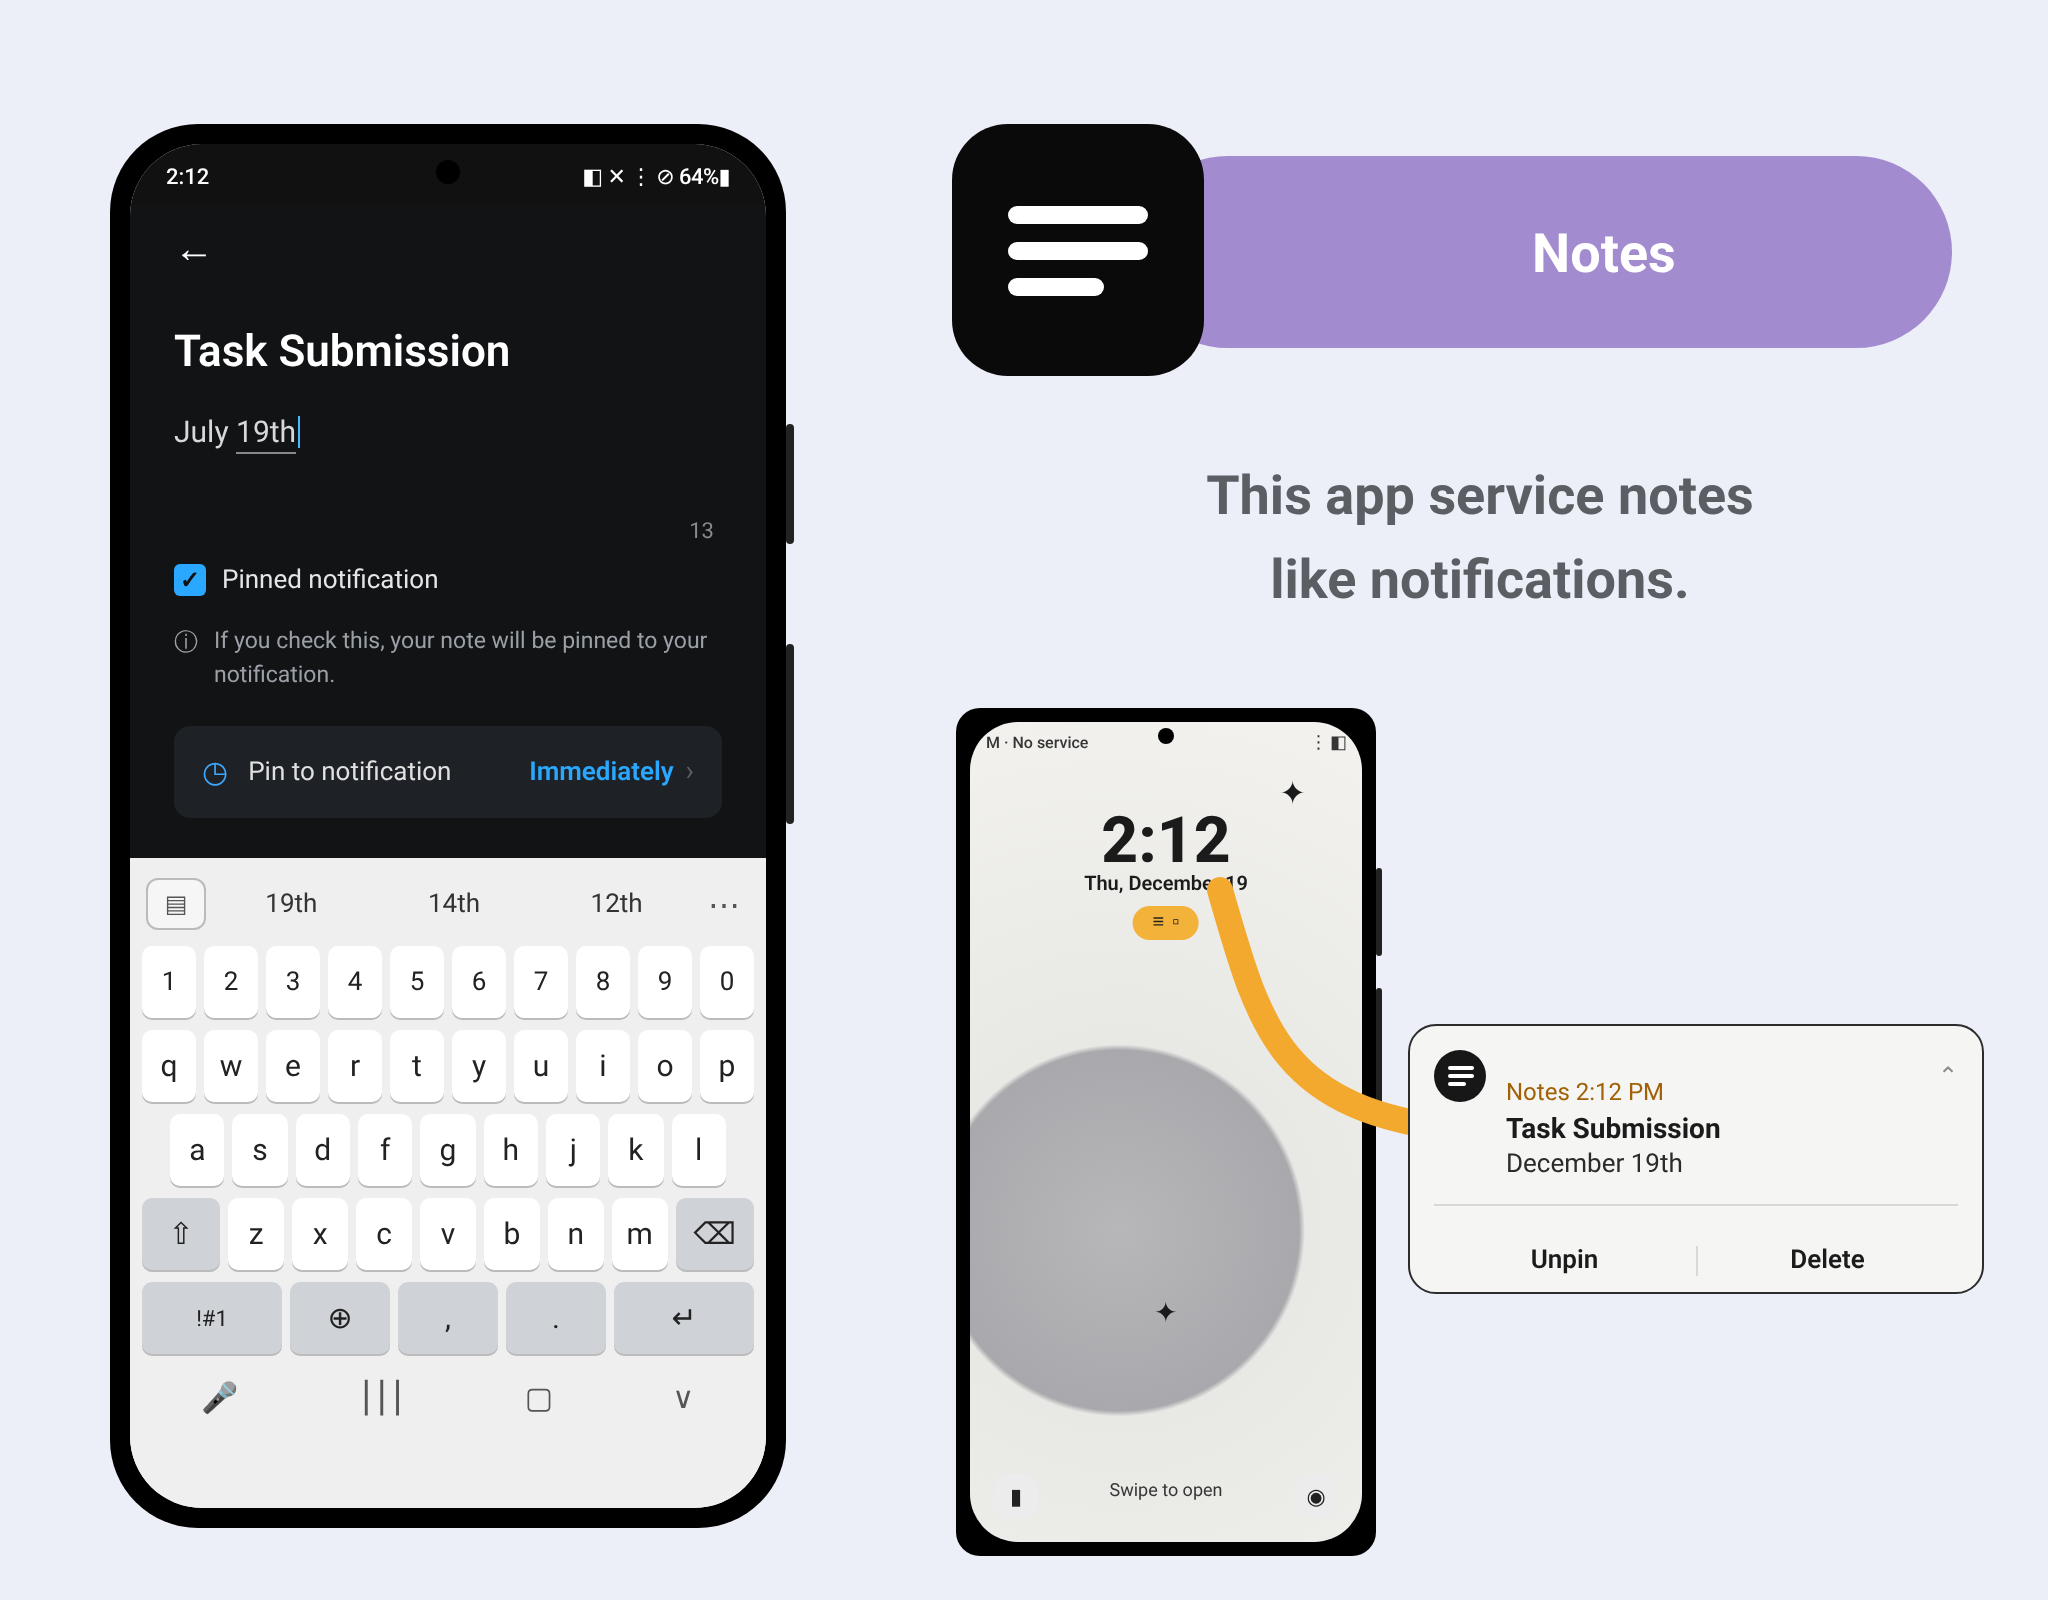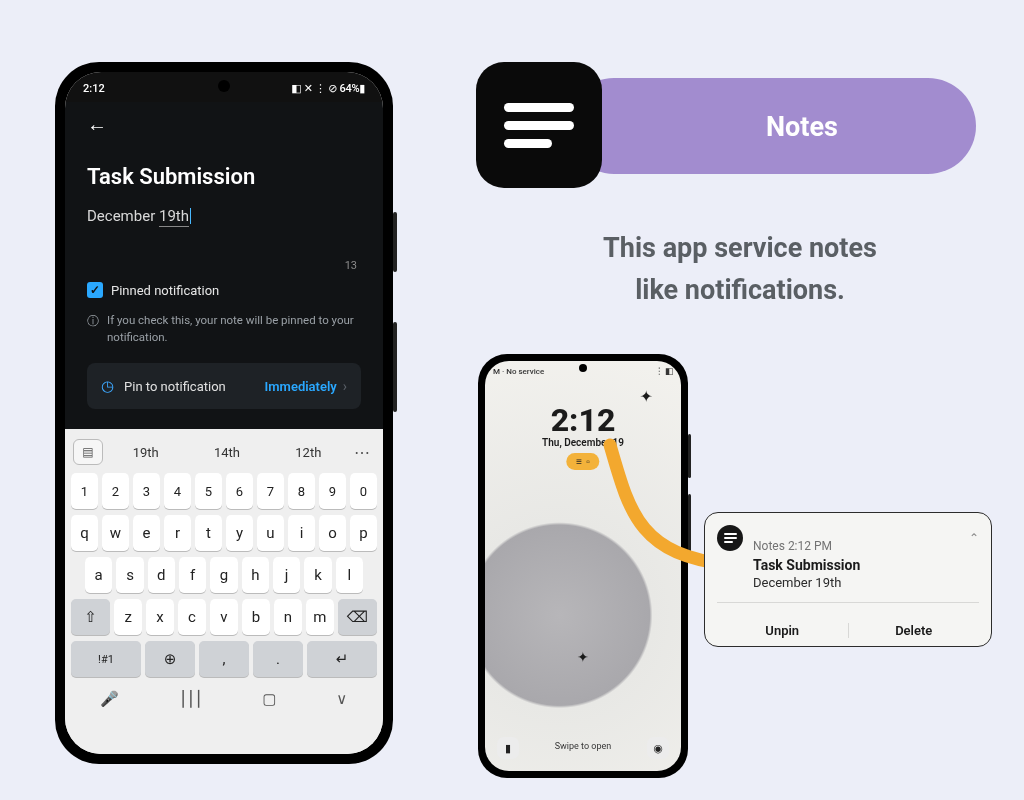--- a/index.html
+++ b/index.html
@@ -174,21 +174,21 @@
     color:#5a5f64;
     line-height:1.55;
   }
 
   
   .phone-right {
     position:absolute;
     left: 478px; top: 354px;
     width: 210px; height: 424px;
     background:#000;
-    border-radius: 29px;
+    border-radius: 12px;
     padding: 7px;
   }
   .phone-right .screen {
     width:100%; height:100%;
     border-radius:24px;
     overflow:hidden;
     position:relative;
     background: radial-gradient(circle at 38% 62%, #b7b6b9 0%, #a9a8ac 32%, #e8e8e5 33%, #f3f2ee 100%);
   }
   .side-btn-r1 { position:absolute; right:-3px; top:80px; width:3px; height:44px; background:#222; border-radius:2px; }
@@ -229,21 +229,21 @@
     border-radius:14px;
     padding: 10px 12px 8px;
   }
   .notif-head { display:flex; align-items:center; gap:10px; }
   .notif-icon {
     width:26px; height:26px; border-radius:50%; background:#171717;
     display:flex; flex-direction:column; align-items:center; justify-content:center; gap:2px;
   }
   .notif-icon span { display:block; background:#fff; height:2px; border-radius:1px; }
   .notif-icon .s1 { width:13px; } .notif-icon .s2 { width:13px; } .notif-icon .s3 { width:9px; margin-left:-4px;}
-  .notif-meta { font-size:12px; color:#737373; flex:1;margin-top:16px; }
+  .notif-meta { font-size:12px; color:#a16207; flex:1;margin-top:16px; }
   .notif-chev { color:#8a8a8a; font-size:12px; }
   .notif-title { margin:4px 0 0 36px; font-size:14px; font-weight:700; color:#1b1b1b; }
   .notif-body { margin:2px 0 0 36px; font-size:13px; color:#2b2b2b; }
   .notif-actions {
     margin-top:12px; display:flex; border-top:1px solid #d8d8d6; padding-top:20px;
   }
   .notif-actions .act { flex:1; text-align:center; font-size:13px; font-weight:600; color:#1b1b1b; }
   .notif-actions .sep { width:1px; background:#d8d8d6; }
 </style>
 </head>
@@ -258,21 +258,21 @@
       <span>2:12</span>
       <span class="right">◧ ✕ ⋮ ⊘ 64%▮</span>
     </div>
 
     <div class="app-dark">
       <div class="back-row">
         <span class="back-icon">←</span>
       </div>
       <div class="note-title">Task Submission</div>
       <div class="note-body">
-        <span>December </span><span class="underlined">19th</span><span class="cursor"></span>
+        <span>July </span><span class="underlined">19th</span><span class="cursor"></span>
       </div>
       <div class="char-count">13</div>
       <div class="pin-check-row">
         <span class="checkmark">✓</span>
         <span>Pinned notification</span>
       </div>
       <div class="hint-row">
         <span class="info-icon">ⓘ</span>
         <span>If you check this, your note will be pinned to your notification.</span>
       </div>

